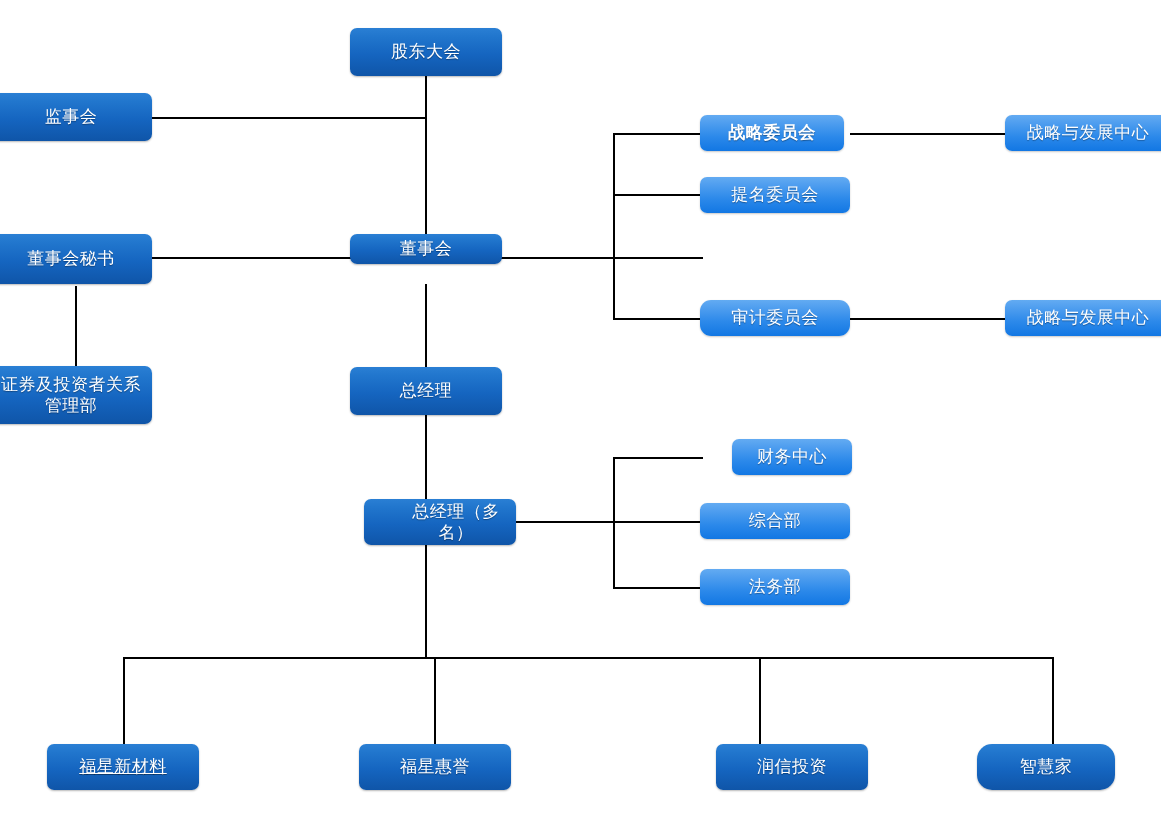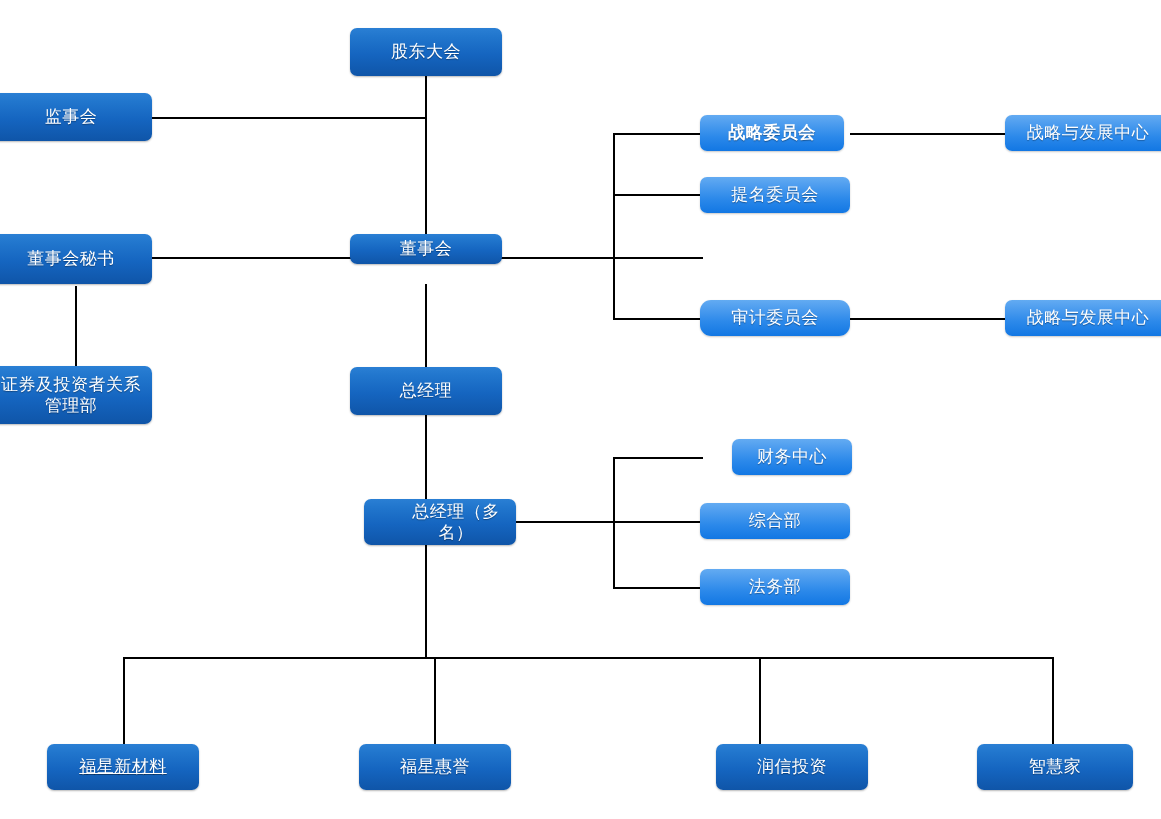--- a/index.html
+++ b/index.html
@@ -165,17 +165,17 @@
   </div>
 
   <div class="node dark" style="left:359px; top:744px; width:152px; height:46px;">
     <span class="label">福星惠誉</span>
   </div>
 
   <div class="node dark" style="left:684px; top:744px; width:152px; height:46px;margin-left:32px;">
     <span class="label">润信投资</span>
   </div>
 
-  <div class="node dark" style="left:977px; top:744px; width:156px; height:46px;">
+  <div class="node dark" style="left:977px; top:744px; width:138px; height:46px;border-radius:15px;">
     <span class="label">智慧家</span>
   </div>
 
 </div>
 
 </body></html>

